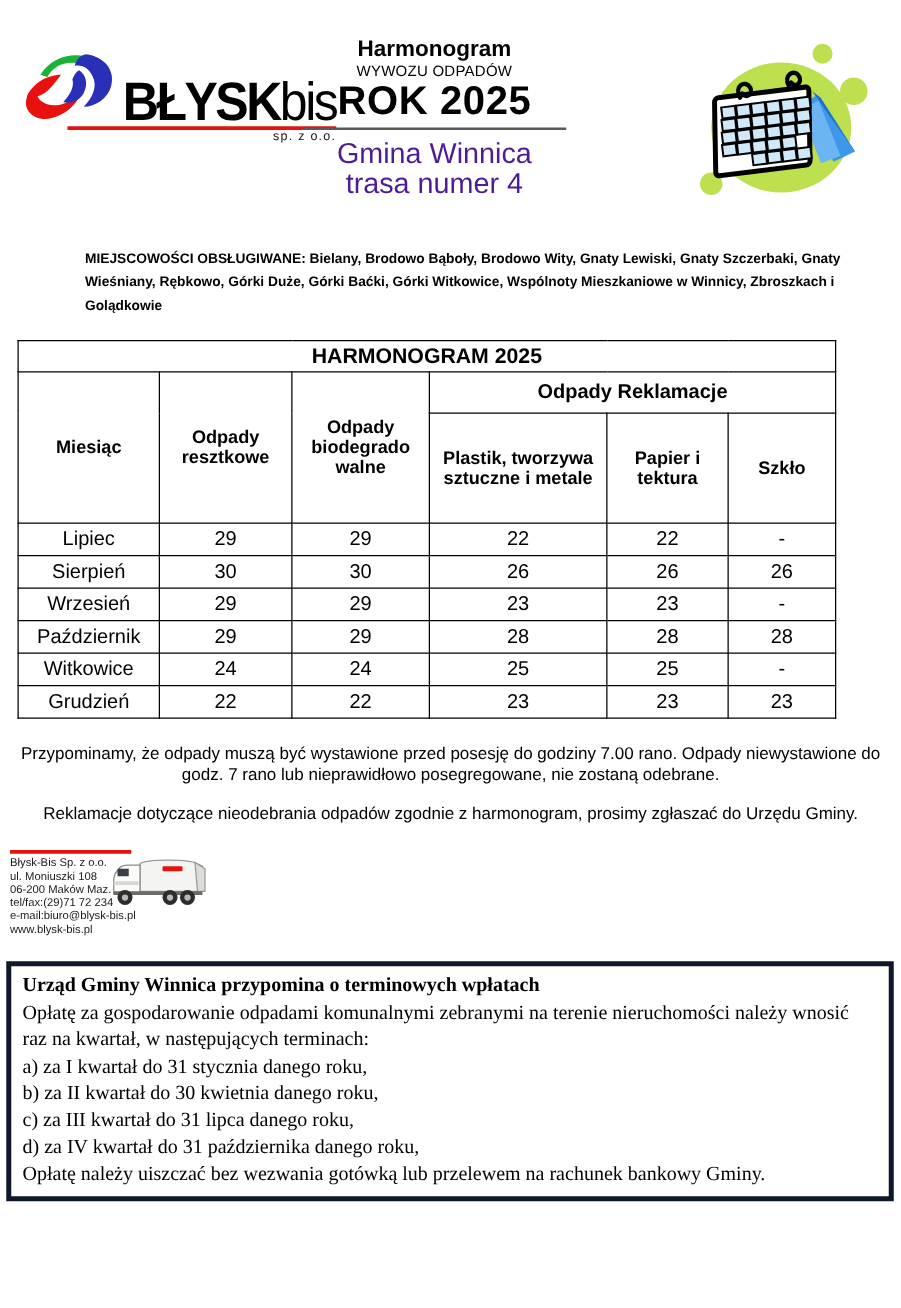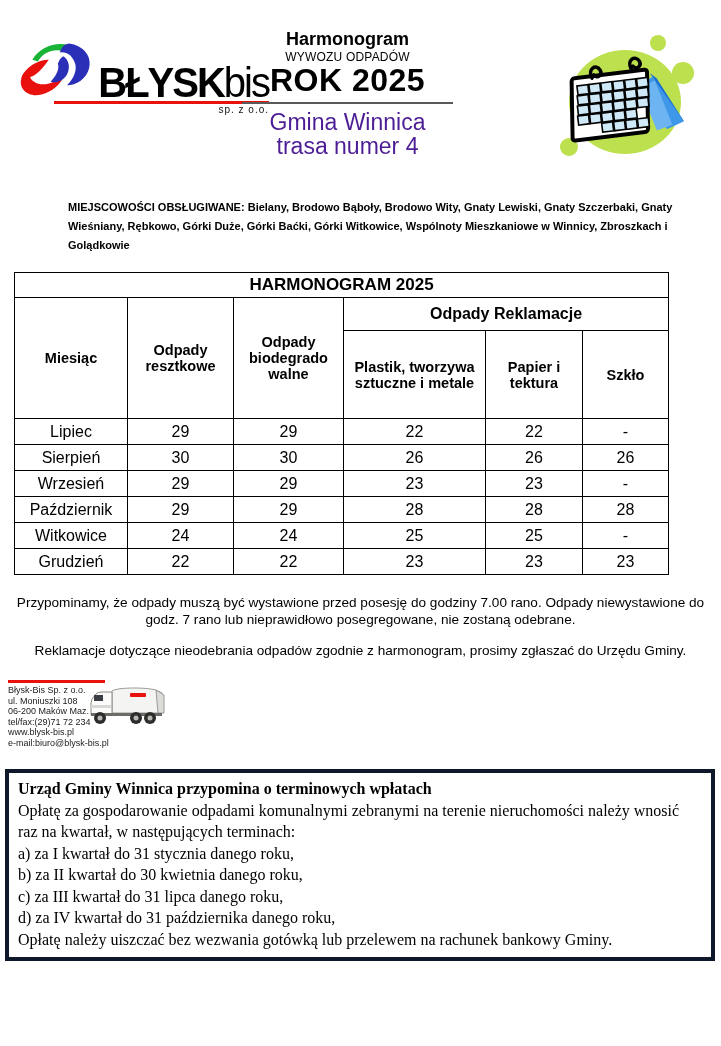--- a/index.html
+++ b/index.html
@@ -237,22 +237,22 @@
     <p class="note">Reklamacje dotyczące nieodebrania odpadów zgodnie z harmonogram, prosimy zgłaszać do Urzędu Gminy.</p>
   </div>
 
   <div class="company">
     <div class="company-rule"></div>
     <div class="company-lines">
       <div>Błysk-Bis Sp. z o.o.</div>
       <div>ul. Moniuszki 108</div>
       <div>06-200 Maków Maz.</div>
       <div>tel/fax:(29)71 72 234</div>
+      <div>e-mail:biuro@blysk-bis.pl</div>
       <div>www.blysk-bis.pl</div>
-      <div>e-mail:biuro@blysk-bis.pl</div>
     </div>
     <div class="truck-wrap">
       <svg viewBox="0 0 84 42" width="84" height="42" aria-hidden="true">
 
         <path d="M26,6 C30,2 66,2 72,6 L76,8 L76,28 L26,28 Z" fill="#f4f4f2" stroke="#9a9a96" stroke-width="1"></path>
         <path d="M70,5 L78,10 L78,28 L72,28 Z" fill="#dcdcd8" stroke="#9a9a96" stroke-width="1"></path>
 
         <path d="M6,14 L10,9 C11,8 13,7 16,7 L26,7 L26,30 L5,30 L5,18 Z" fill="#fbfbfa" stroke="#8a8a86" stroke-width="1"></path>
         <rect x="8" y="10" width="9" height="6" fill="#3a3f46"></rect>
         <rect x="5" y="20" width="20" height="3" fill="#d8d8d4"></rect>

